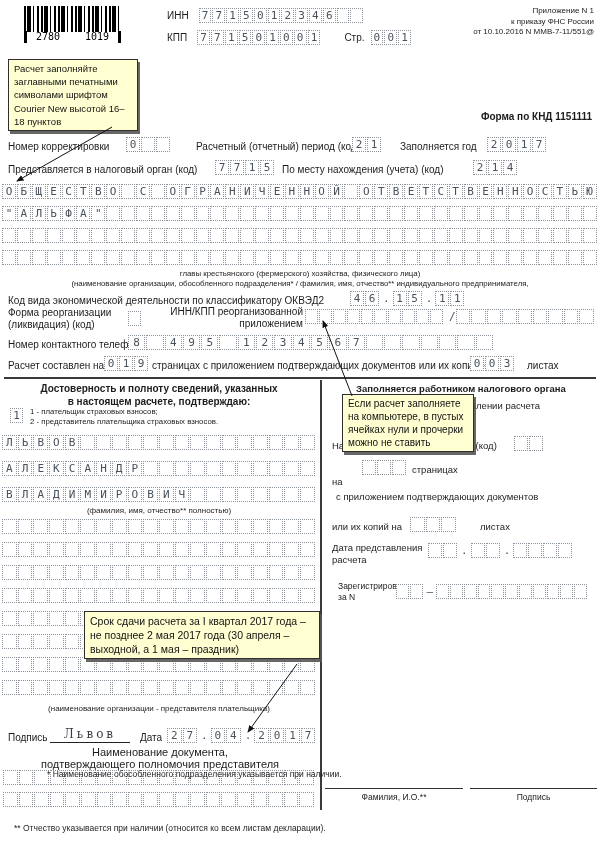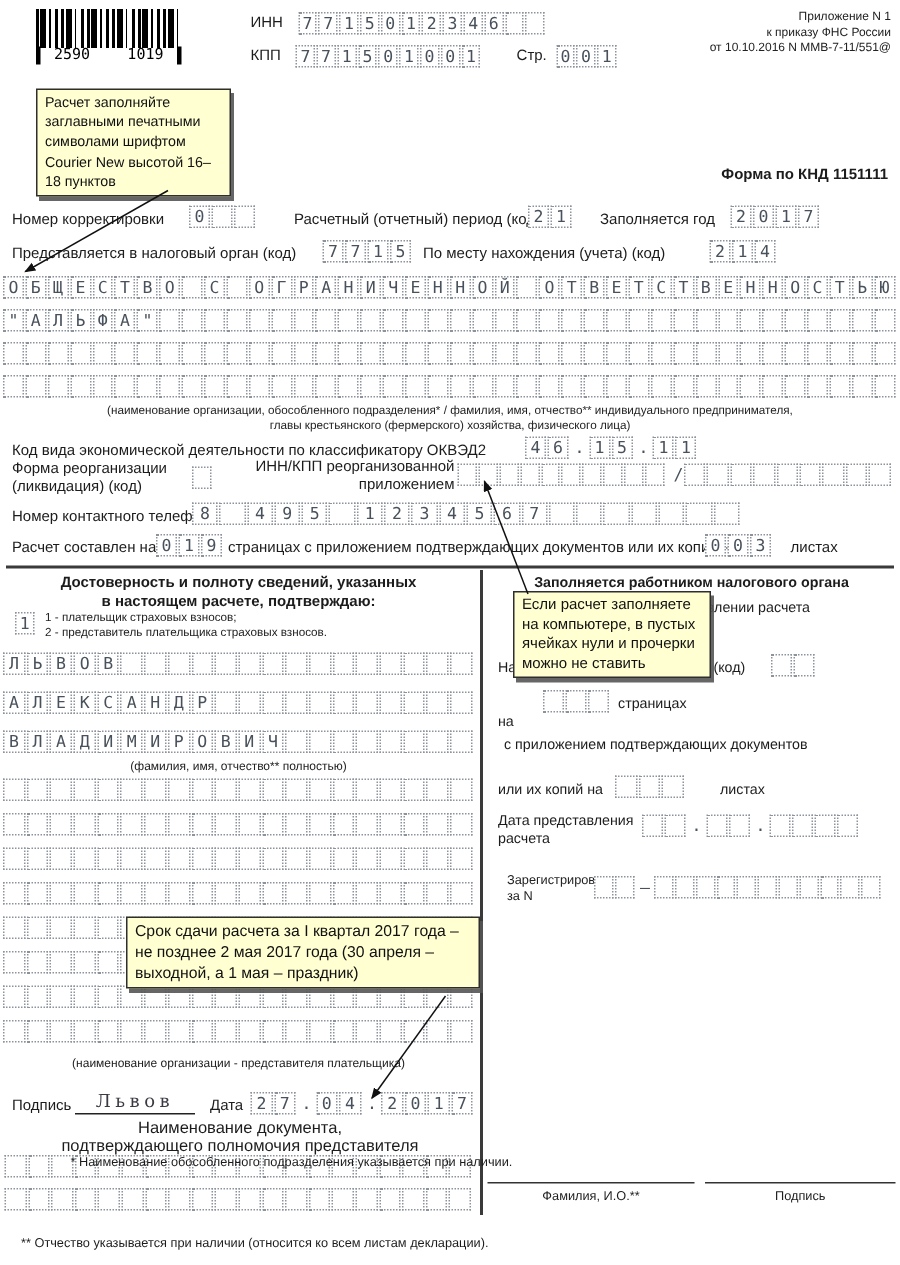--- a/index.html
+++ b/index.html
@@ -32,21 +32,21 @@
   .foot{font-size:8.5px;line-height:12px;color:#1c1c1c;white-space:nowrap;}
 </style>
 </head>
 <body>
 
 <div class="page">
 
   <div class="abs" style="left:24px;top:6px;width:97px;">
     <div class="bars"></div>
     <div class="bc-text">
-      <span>2590</span>
+      <span>2780</span>
       <span>1019</span>
     </div>
   </div>
 
   <div class="abs row" style="left:167px;top:8px;">
     <span class="lbl" style="margin-right:10px;">ИНН</span>
     <div class="cells" style="--cw:12.8px;">
         <span class="cell">7</span>
         <span class="cell">7</span>
         <span class="cell">1</span>
@@ -81,21 +81,21 @@
         <span class="cell">1</span>
       </div>
   </div>
 
   <div class="abs" style="left:420px;top:6px;width:174px;text-align:right;font-size:8px;line-height:10.5px;color:#222;">
     <div>Приложение N 1</div>
     <div>к приказу ФНС России</div>
     <div>от 10.10.2016 N ММВ-7-11/551@</div>
   </div>
 
-  <div class="note" style="left:8px;top:59px;width:118px;font-size:9.5px;line-height:13.2px;margin-left:16px;">Расчет заполняйте заглавными печатными символами шрифтом Courier New высотой 16–18 пунктов</div>
+  <div class="note" style="left:8px;top:59px;width:118px;font-size:9.5px;line-height:13.2px;">Расчет заполняйте заглавными печатными символами шрифтом Courier New высотой 16–18 пунктов</div>
 
   <div class="abs bold" style="left:440px;top:111px;width:152px;text-align:right;font-size:10px;">Форма по КНД 1151111</div>
 
 
   <span class="abs lbl" style="left:8px;top:139px;">Номер корректировки</span>
   <div class="abs cells" style="left:126px;top:137px;--cw:14px;">
       <span class="cell">0</span>
       <span class="cell"></span>
       <span class="cell"></span>
     </div>
@@ -288,22 +288,22 @@
       <span class="cell"></span>
       <span class="cell"></span>
       <span class="cell"></span>
       <span class="cell"></span>
       <span class="cell"></span>
       <span class="cell"></span>
       <span class="cell"></span>
       <span class="cell"></span>
     </div>
   <div class="abs cap" style="left:0;top:269px;width:600px;">
+    <div>главы крестьянского (фермерского) хозяйства, физического лица)</div>
     <div>(наименование организации, обособленного подразделения* / фамилия, имя, отчество** индивидуального предпринимателя,</div>
-    <div>главы крестьянского (фермерского) хозяйства, физического лица)</div>
   </div>
 
   <span class="abs lbl" style="left:8px;top:293px;text-align:center;">Код вида экономической деятельности по классификатору ОКВЭД2</span>
   <div class="abs row" style="left:350px;top:291px;">
     <div class="cells" style="--cw:14px;">
         <span class="cell">4</span>
         <span class="cell">6</span>
       </div>
     <span class="sep">.</span>
     <div class="cells" style="--cw:14px;">

